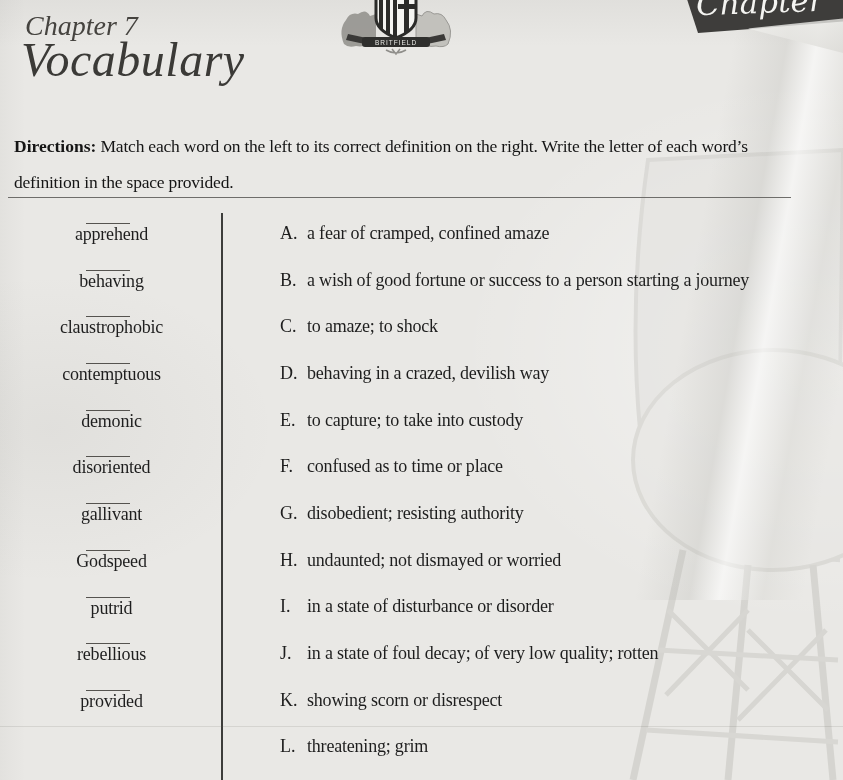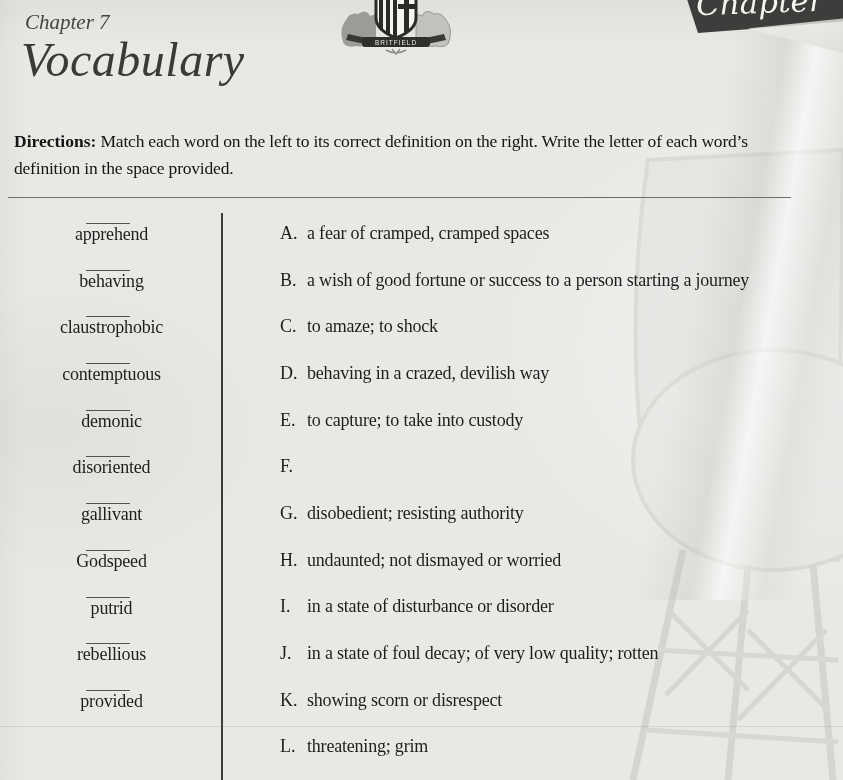--- a/index.html
+++ b/index.html
@@ -20,21 +20,21 @@
   
   .curl {
     position:absolute; right:0; top:0; width:230px; height:600px; pointer-events:none;
     background:linear-gradient(100deg, transparent 38%, rgba(185,185,180,.28) 54%,
       rgba(255,255,255,.55) 63%, rgba(198,198,192,.22) 76%, transparent 88%);
   }
   .crease { position:absolute; left:0; right:0; top:726px; height:1px;
     background:rgba(90,90,82,.14); pointer-events:none; }
 
   
-  .chapter-label { position:absolute; left:25px; top:10px; font-size:21px;
+  .chapter-label { position:absolute; left:25px; top:10px; font-size:28px;
     font-style:italic; color:#45433f; }
   .page-title { position:absolute; left:21px; top:32px; font-size:48px;
     font-style:italic; color:#3b3a37; letter-spacing:.5px; }
 
   
   .crest { position:absolute; left:326px; top:0; width:140px; height:56px; }
 
   
   .corner-banner {
     position:absolute; left:664px; top:0; width:179px; height:36px;
@@ -49,21 +49,21 @@
   .corner-fold {
     position:absolute; left:748px; top:17px; width:95px; height:36px; pointer-events:none;
     background:linear-gradient(to bottom right, #f3f3f0, #dbdad6);
     clip-path:polygon(0 32%, 100% 4%, 100% 100%);
     opacity:.8;
   }
 
   
   .directions {
     position:absolute; left:14px; top:110px; width:802px;
-    font-size:17.5px; line-height:27px; letter-spacing:-.2px; color:#151515;
+    font-size:17.5px; line-height:36px; letter-spacing:-.2px; color:#151515;
   }
   .directions b { letter-spacing:0; }
   .rule { position:absolute; left:8px; top:189px; width:783px; height:0;
     border:none; border-top:1px solid #6e6d6a; }
 
   
   .vdivider { position:absolute; left:221px; top:213px; height:567px; width:2px;
     background:#3d3d3b; }
   .words { position:absolute; left:14px; top:210px; width:195px; }
   .word-row { height:46.7px; display:flex; align-items:center;flex-direction:column; }
@@ -179,40 +179,41 @@
       </div>
       <div class="word-row">
         <span class="blank"></span>
         <span class="word">provided</span>
       </div>
     </div>
   <div class="vdivider"></div>
   <div class="defs" id="defs">
       <div class="def-row">
         <span class="letter">A.</span>
-        <span class="def">a fear of cramped, cramped spaces</span>
+        <span class="def">a fear of cramped, confined amaze</span>
       </div>
       <div class="def-row">
         <span class="letter">B.</span>
         <span class="def">a wish of good fortune or success to a person starting a journey</span>
       </div>
       <div class="def-row">
         <span class="letter">C.</span>
         <span class="def">to amaze; to shock</span>
       </div>
       <div class="def-row">
         <span class="letter">D.</span>
         <span class="def">behaving in a crazed, devilish way</span>
       </div>
       <div class="def-row">
         <span class="letter">E.</span>
         <span class="def">to capture; to take into custody</span>
       </div>
       <div class="def-row">
         <span class="letter">F.</span>
+        <span class="def">confused as to time or place</span>
       </div>
       <div class="def-row">
         <span class="letter">G.</span>
         <span class="def">disobedient; resisting authority</span>
       </div>
       <div class="def-row">
         <span class="letter">H.</span>
         <span class="def">undaunted; not dismayed or worried</span>
       </div>
       <div class="def-row">

